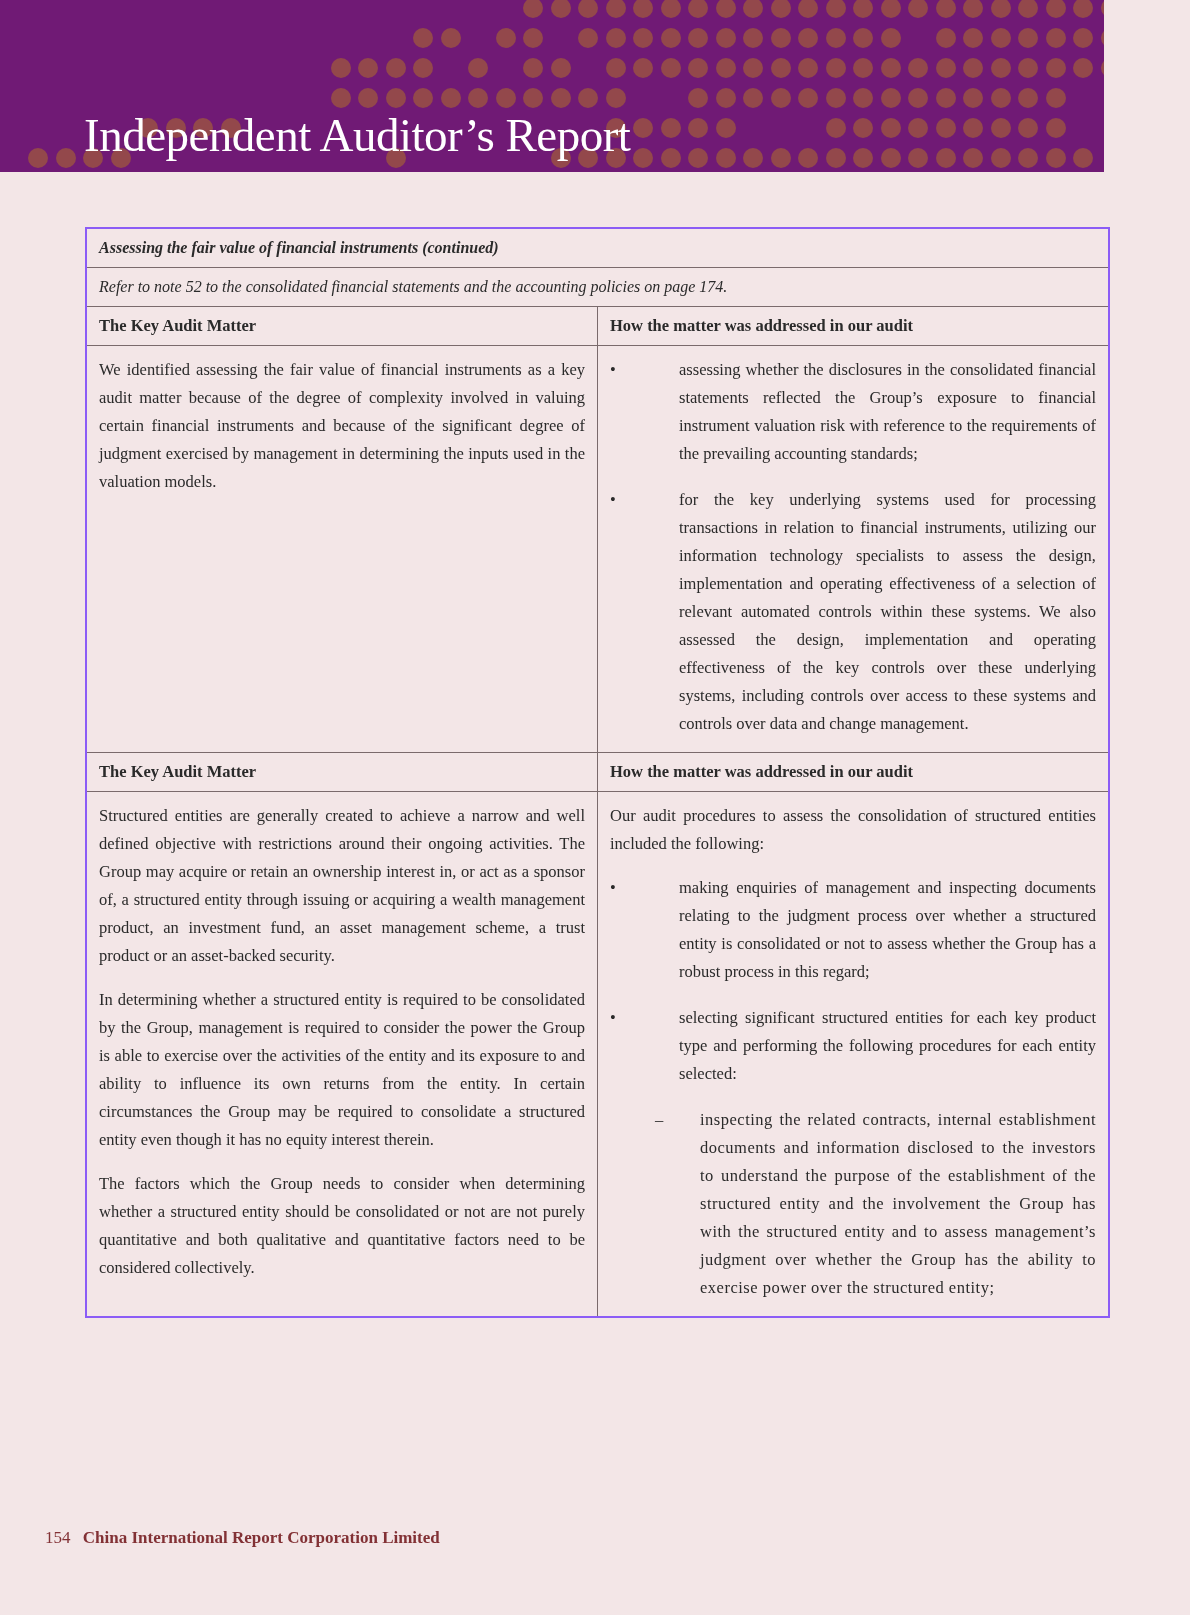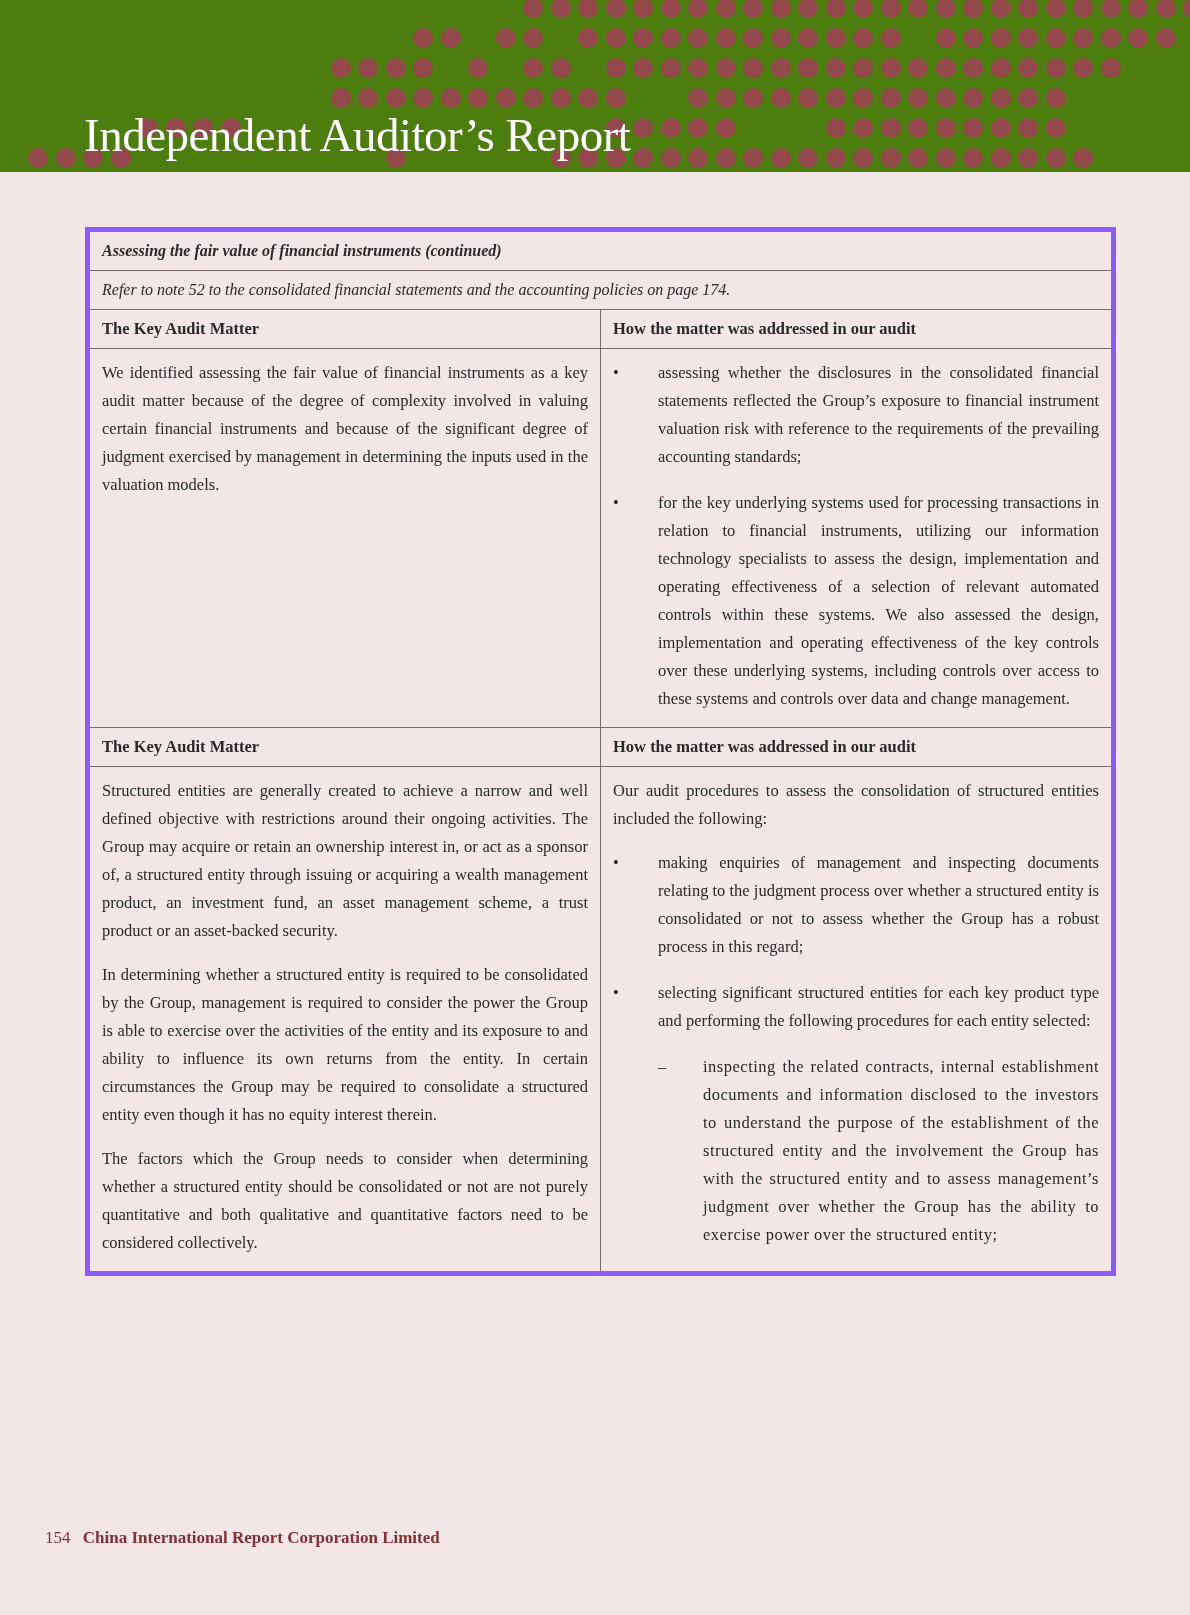--- a/index.html
+++ b/index.html
@@ -1,36 +1,36 @@
 <!DOCTYPE html>
 <html><head>
 <meta charset="utf-8">
 <style>
   html, body { margin:0; padding:0; }
   body { width:1190px; height:1615px; background:#f3e6e7; position:relative; overflow:hidden;
          font-family:"Liberation Serif","DejaVu Serif",serif; color:#2a2a2a; }
-  .banner { position:absolute; left:0; top:0; width:1190px; height:172px; background:#4d7c0f; overflow:hidden; }
+  .banner { position:absolute; left:0; top:0; width:1104px; height:172px; background:#701a75; overflow:hidden; }
   .dots { position:absolute; left:0; top:0; }
   .dot { position:absolute; width:20px; height:20px; border-radius:50%; background:#93484b; }
   .banner-title { position:absolute; left:84px; top:108px; font-size:47px; color:#ffffff; letter-spacing:-0.5px; }
-  .table { position:absolute; left:85px; top:227px; width:1021px; border:5px solid #8b5cf6; }
+  .table { position:absolute; left:85px; top:227px; width:1021px; border:2px solid #8b5cf6; }
   .row { border-top:1px solid #7a6a6c; }
   .row:first-child { border-top:none; }
   .full { padding:0 12px; height:38px; line-height:38px; font-size:16px; }
   .full.i { font-style:italic; }
   .full.bi { font-style:italic; font-weight:bold; }
   .cols { display:flex; }
   .col { width:510px; box-sizing:border-box; padding:0 12px; font-size:16.5px; line-height:28px; }
   .col + .col { border-left:1px solid #7a6a6c; width:511px; }
   .hdr .col { height:38px; line-height:38px; font-weight:bold; }
   .body .col { padding-top:10px; padding-bottom:14px; text-align:justify; }
   p { margin:0 0 16px 0; }
   .bullet { display:flex; margin-bottom:18px; }
   .bullet .mk { width:45px; flex-shrink:0; }
-  .bullet .tx { flex:1; text-align:justify; }
+  .bullet .tx { flex:1; text-align:justify;margin-left:24px; }
   .sub { display:flex; margin-left:45px; }
   .sub .mk { width:45px; flex-shrink:0; }
   .sub .tx { flex:1; text-align:justify; letter-spacing:0.5px; }
   .footer { position:absolute; left:45px; top:1528px; font-size:17px; color:#823135; }
   .footer .pg { margin-right:8px; }
   .footer .co { font-weight:bold; }
 </style>
 </head>
 <body>
 

